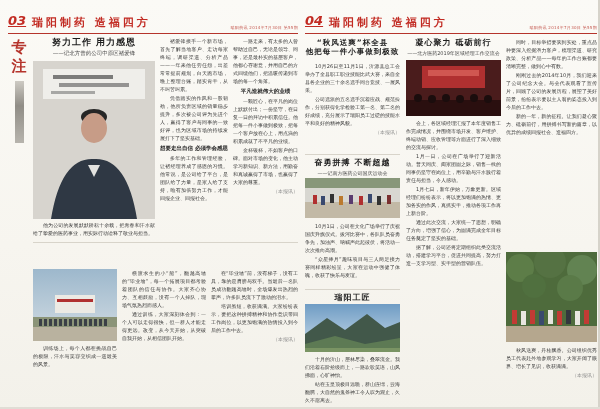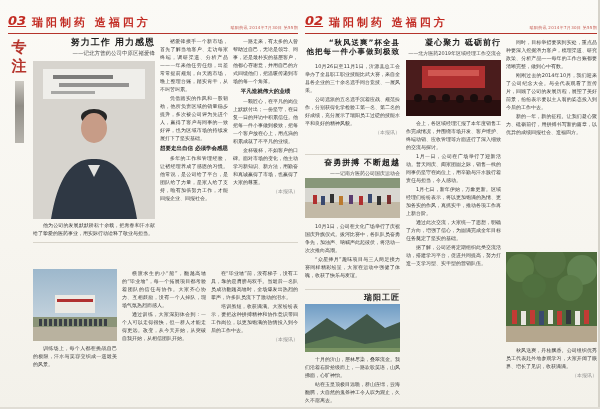--- a/index.html
+++ b/index.html
@@ -12,21 +12,21 @@
   #pageR{left:305px;width:292px;}
   .masthead{position:absolute;left:0;top:0;width:100%;height:21px;border-bottom:1.6px solid #b5342c;}
   .pageno{position:absolute;left:0;top:1px;font-size:13px;font-weight:bold;font-style:italic;color:#c22b23;text-decoration:underline;}
   .slogan{position:absolute;left:24px;top:3px;font-size:11px;font-weight:bold;color:#c22b23;letter-spacing:3px;
           font-family:"DejaVu Serif",serif;}
   .issue{position:absolute;right:0;bottom:3px;font-size:4px;color:#c4574e;letter-spacing:.3px;}
   .col{position:absolute;overflow:hidden;}
   .para{font-size:5px;line-height:1.6;text-align:justify;text-indent:10px;color:#3b3b3b;margin:0 0 1px 0;}
   .subhead{font-size:5.5px;font-weight:bold;text-align:center;color:#1e1e1e;margin:3px 0 2px 0;}
   .attr{font-size:5px;color:#8a8a8a;text-align:right;margin-top:2px;}
-  .art-head{position:absolute;text-align:right;}
+  .art-head{position:absolute;text-align:center;}
   .h-title{font-size:9px;font-weight:bold;color:#1d1d1d;letter-spacing:1px;line-height:1.2;}
   .h-title.big{font-size:10px;}
   .h-sub{font-size:5.5px;color:#4a4a4a;margin-top:2px;}
   .rule{position:absolute;height:1px;background:#d8d4ca;}
   .topline{border-top:1px solid #d8d4ca;padding-top:3px;}
   .callig{position:absolute;left:0;top:26px;width:22px;text-align:center;}
   .callig .ch{display:block;font-size:15px;line-height:1.25;font-weight:bold;color:#b5342c;font-family:"DejaVu Serif",serif;}
   .inkbar{width:9px;height:62px;margin:5px auto 0 auto;background:linear-gradient(180deg,#cdcac3,#908d86 40%,#b7b4ad);}
   .photo{position:absolute;display:block;}
   svg{display:block;}
@@ -129,21 +129,21 @@
 
     <div class="col" style="left:203px;top:257px;width:87px;height:135px;">
         <div class="para">在“毕业墙”前，没有梯子，没有工具，靠的是肩膀与双手。当最后一名队员成功翻越高墙时，全场爆发出热烈的掌声，许多队员流下了激动的泪水。</div>
         <div class="para">培训虽短，收获满满。大家纷纷表示，要把这种拼搏精神和协作意识带回工作岗位，以更加饱满的热情投入到今后的工作中去。</div>
         <div class="attr">（本报讯）</div>
       </div>
   </div>
 
   <div class="page" id="pageR">
     <div class="masthead">
-      <span class="pageno">02</span>
+      <span class="pageno">04</span>
       <span class="slogan">瑞阳制药  造福四方</span>
       <span class="issue">瑞阳药讯 2014年7月30日 第55期</span>
     </div>
 
     <div class="art-head" style="left:0px;top:26px;width:95px;">
       <div class="h-title" style="font-size:7.5px;">“秋风送爽”杯全县</div>
       <div class="h-title" style="font-size:7.5px;">他把每一件小事做到极致</div>
     </div>
     <div class="col" style="left:0px;top:50px;width:95px;height:88px;">
         <div class="para">10月26日至11月1日，沂源县总工会举办了全县职工职业技能比武大赛，来自全县各企业的三十余名选手同台竞技、一展风采。</div>

